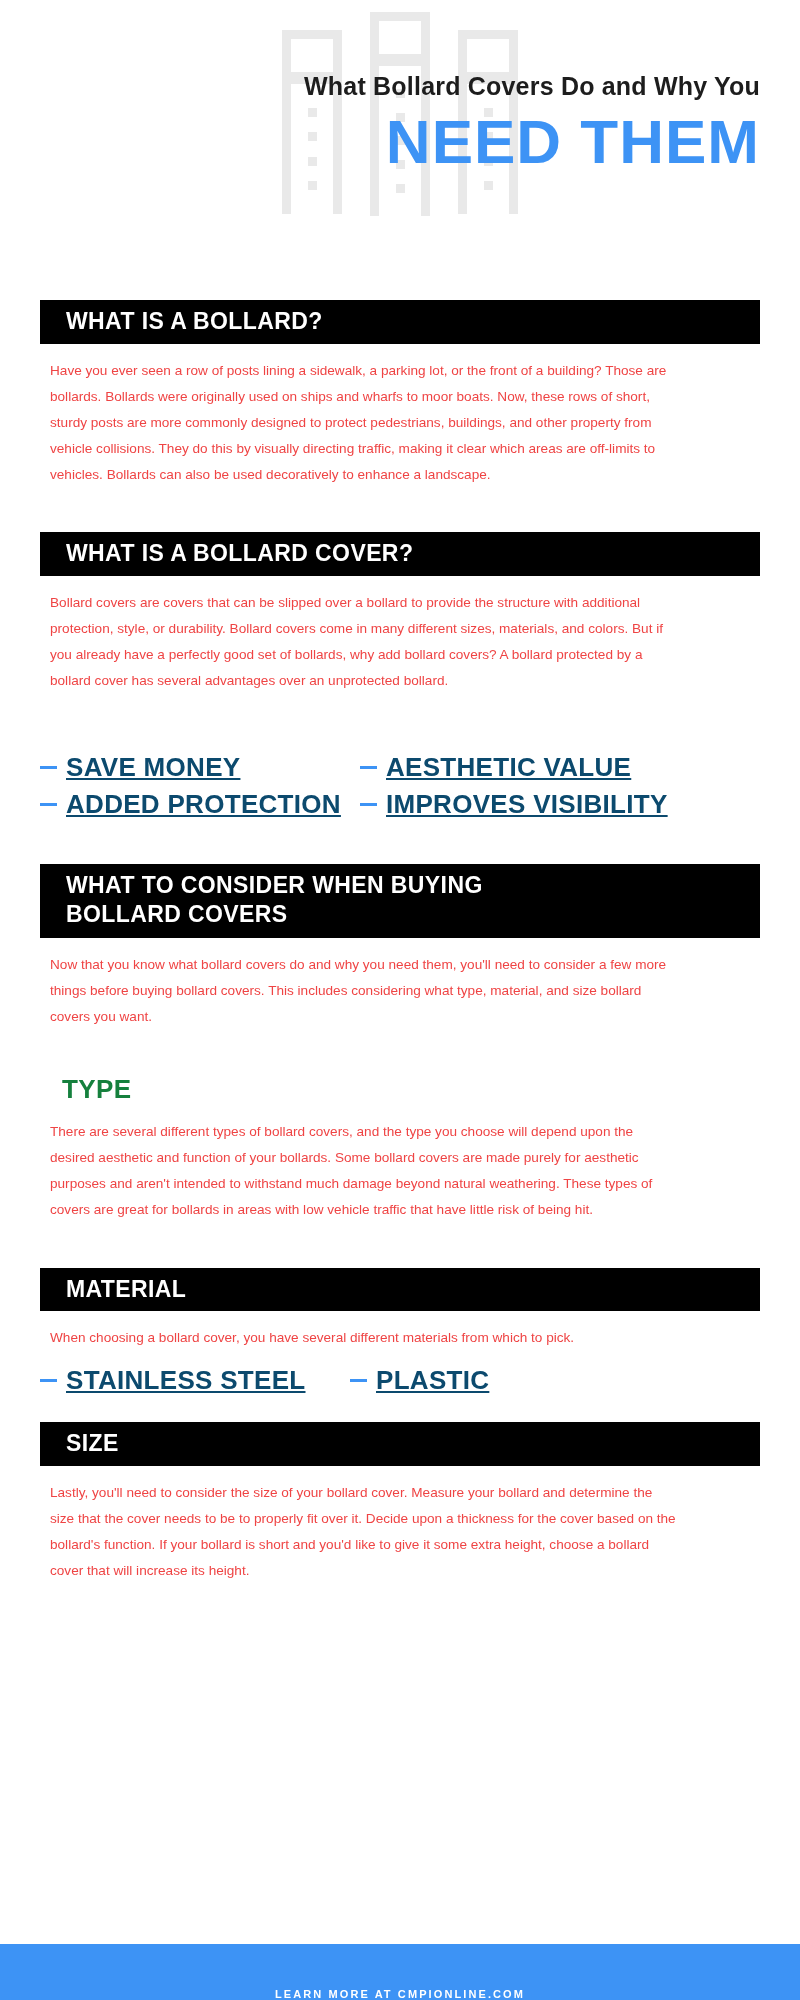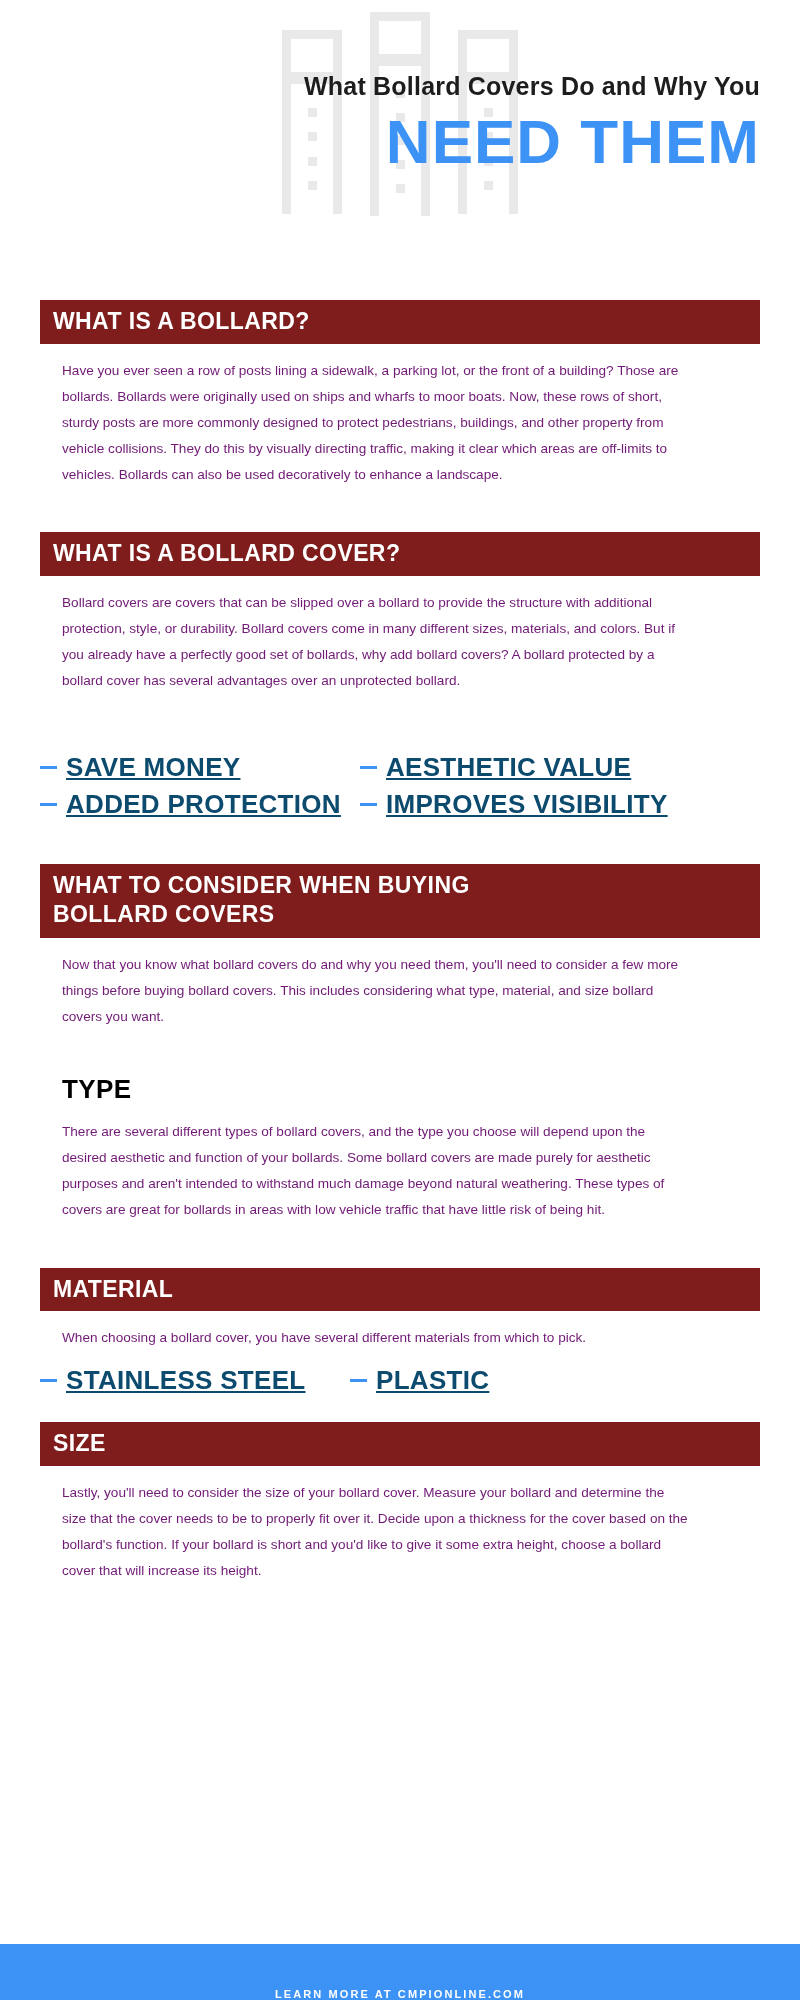--- a/index.html
+++ b/index.html
@@ -97,39 +97,39 @@
     font-size: 62px;
     font-weight: bold;
     color: #3d93f5;
     letter-spacing: 1px;
     line-height: 1.05;
     margin-top: 8px;
   }
 
   
   .bar {
-    background: #7f1d1d;
+    background: #000000;
     color: #ffffff;
     font-size: 23px;
     font-weight: bold;
     letter-spacing: 0.4px;
-    padding: 7px 0 8px 13px;
+    padding: 7px 0 8px 26px;
     line-height: 1.25;
     box-sizing: border-box;
   }
   .bar.two-line {
     padding-bottom: 9px;
   }
 
   p.body-text {
     font-size: 13.6px;
     line-height: 1.92;
-    margin: 14px 0 0 22px;
+    margin: 14px 0 0 10px;
     max-width: 630px;
-    color: #701a75;
+    color: #ef4444;
   }
 
   .gap-lg { height: 44px; }
   .gap-md { height: 26px; }
 
   
   .bullet-grid {
     margin: 14px 0 0 0;
     display: grid;
     grid-template-columns: 320px auto;
@@ -154,21 +154,21 @@
     position: relative;
     top: -7px;
     flex: 0 0 auto;
   }
   .bullet-grid.material {
     grid-template-columns: 310px auto;
   }
 
   
   .subhead {
-    color: #000000;
+    color: #15803d;
     font-size: 26px;
     font-weight: bold;
     letter-spacing: 0.4px;
     margin-left: 22px;
   }
 
   
   .footer {
     position: absolute;
     left: 0;

